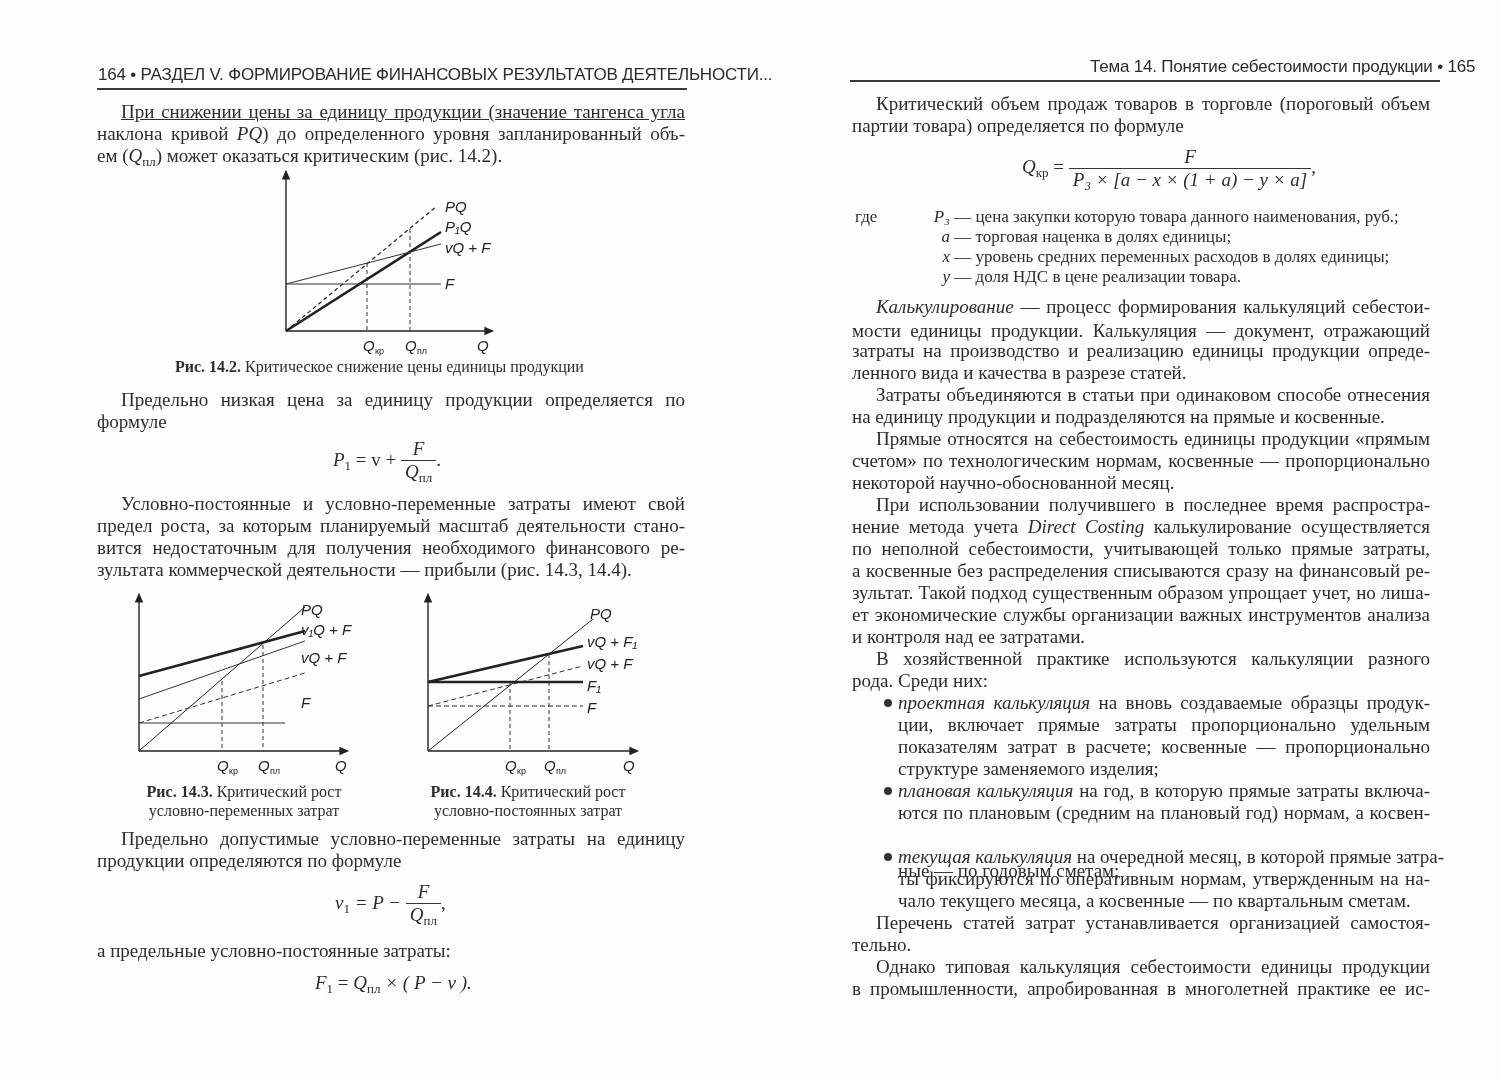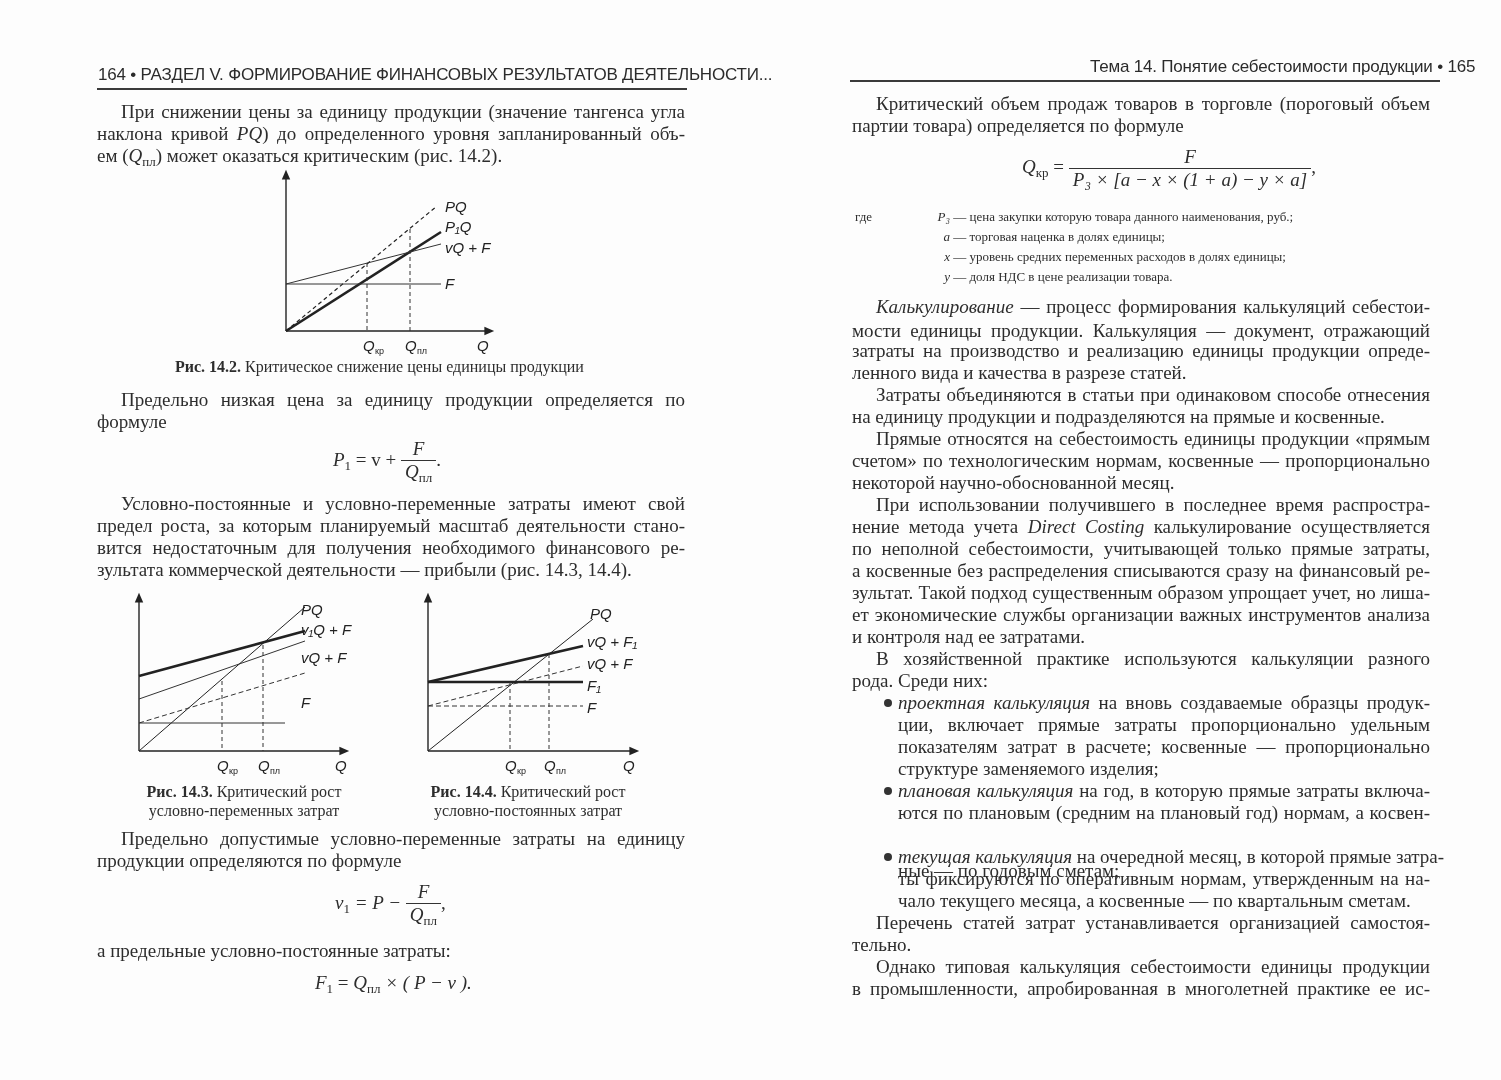--- a/index.html
+++ b/index.html
@@ -11,37 +11,37 @@
   .just{text-align:justify;text-align-last:justify;}
   .it{font-style:italic;}
   .cap{position:absolute;font-family:"Liberation Serif",serif;font-size:16px;white-space:nowrap;color:#2d2d2d;text-align:center;}
   .cap b{font-weight:bold;}
   .formula{position:absolute;font-family:"Liberation Serif",serif;font-size:19px;color:#2d2d2d;white-space:nowrap;}
   .frac{display:inline-block;vertical-align:middle;text-align:center;}
   .frac .num{display:block;padding:0 4px;}
   .frac .den{display:block;border-top:1px solid #333;padding:0 4px;}
   .sub{font-size:13px;vertical-align:-4px;font-style:normal;}
   .fi{font-style:italic;}
-  .legend{position:absolute;font-family:"Liberation Serif",serif;font-size:13px;line-height:20px;color:#2d2d2d;white-space:nowrap;}
+  .legend{position:absolute;font-family:"Liberation Serif",serif;font-size:17px;line-height:20px;color:#2d2d2d;white-space:nowrap;}
   .bullet{position:absolute;width:8px;height:8px;border-radius:50%;background:#333;}
   svg{position:absolute;overflow:visible;}
   svg text{font-family:"Liberation Sans",sans-serif;font-style:italic;fill:#222;}
 </style>
 </head>
 <body>
 
 <div class="page" style="left:15px;width:750px;margin-top:8px;">
   <div class="hdr" style="left:83px;top:57px;">
     <span>164</span>
     <span>•</span>
     <span>РАЗДЕЛ V.  ФОРМИРОВАНИЕ ФИНАНСОВЫХ РЕЗУЛЬТАТОВ ДЕЯТЕЛЬНОСТИ...</span>
   </div>
   <div class="rule" style="left:82px;top:80px;width:590px;"></div>
 
-  <div class="ln just" style="left:82px;top:93px;width:588px;text-indent:24px;">При снижении цены за единицу продукции (значение тангенса угла</div>
+  <div class="ln just" style="left:82px;top:93px;width:588px;text-indent:24px;text-decoration:underline;">При снижении цены за единицу продукции (значение тангенса угла</div>
   <div class="ln just" style="left:82px;top:115px;width:588px;">
     <span>наклона кривой </span><span class="it">PQ</span><span>) до определенного уровня запланированный объ-</span>
   </div>
   <div class="ln" style="left:82px;top:137px;">
     <span>ем (</span><span class="it">Q</span><span class="sub">пл</span><span>) может оказаться критическим (рис. 14.2).</span>
   </div>
 
   <svg style="left:260px;top:160px;" width="240" height="195" viewBox="0 0 240 195">
     <defs>
         <marker id="ar" markerWidth="8" markerHeight="8" refX="4" refY="4" orient="auto">

